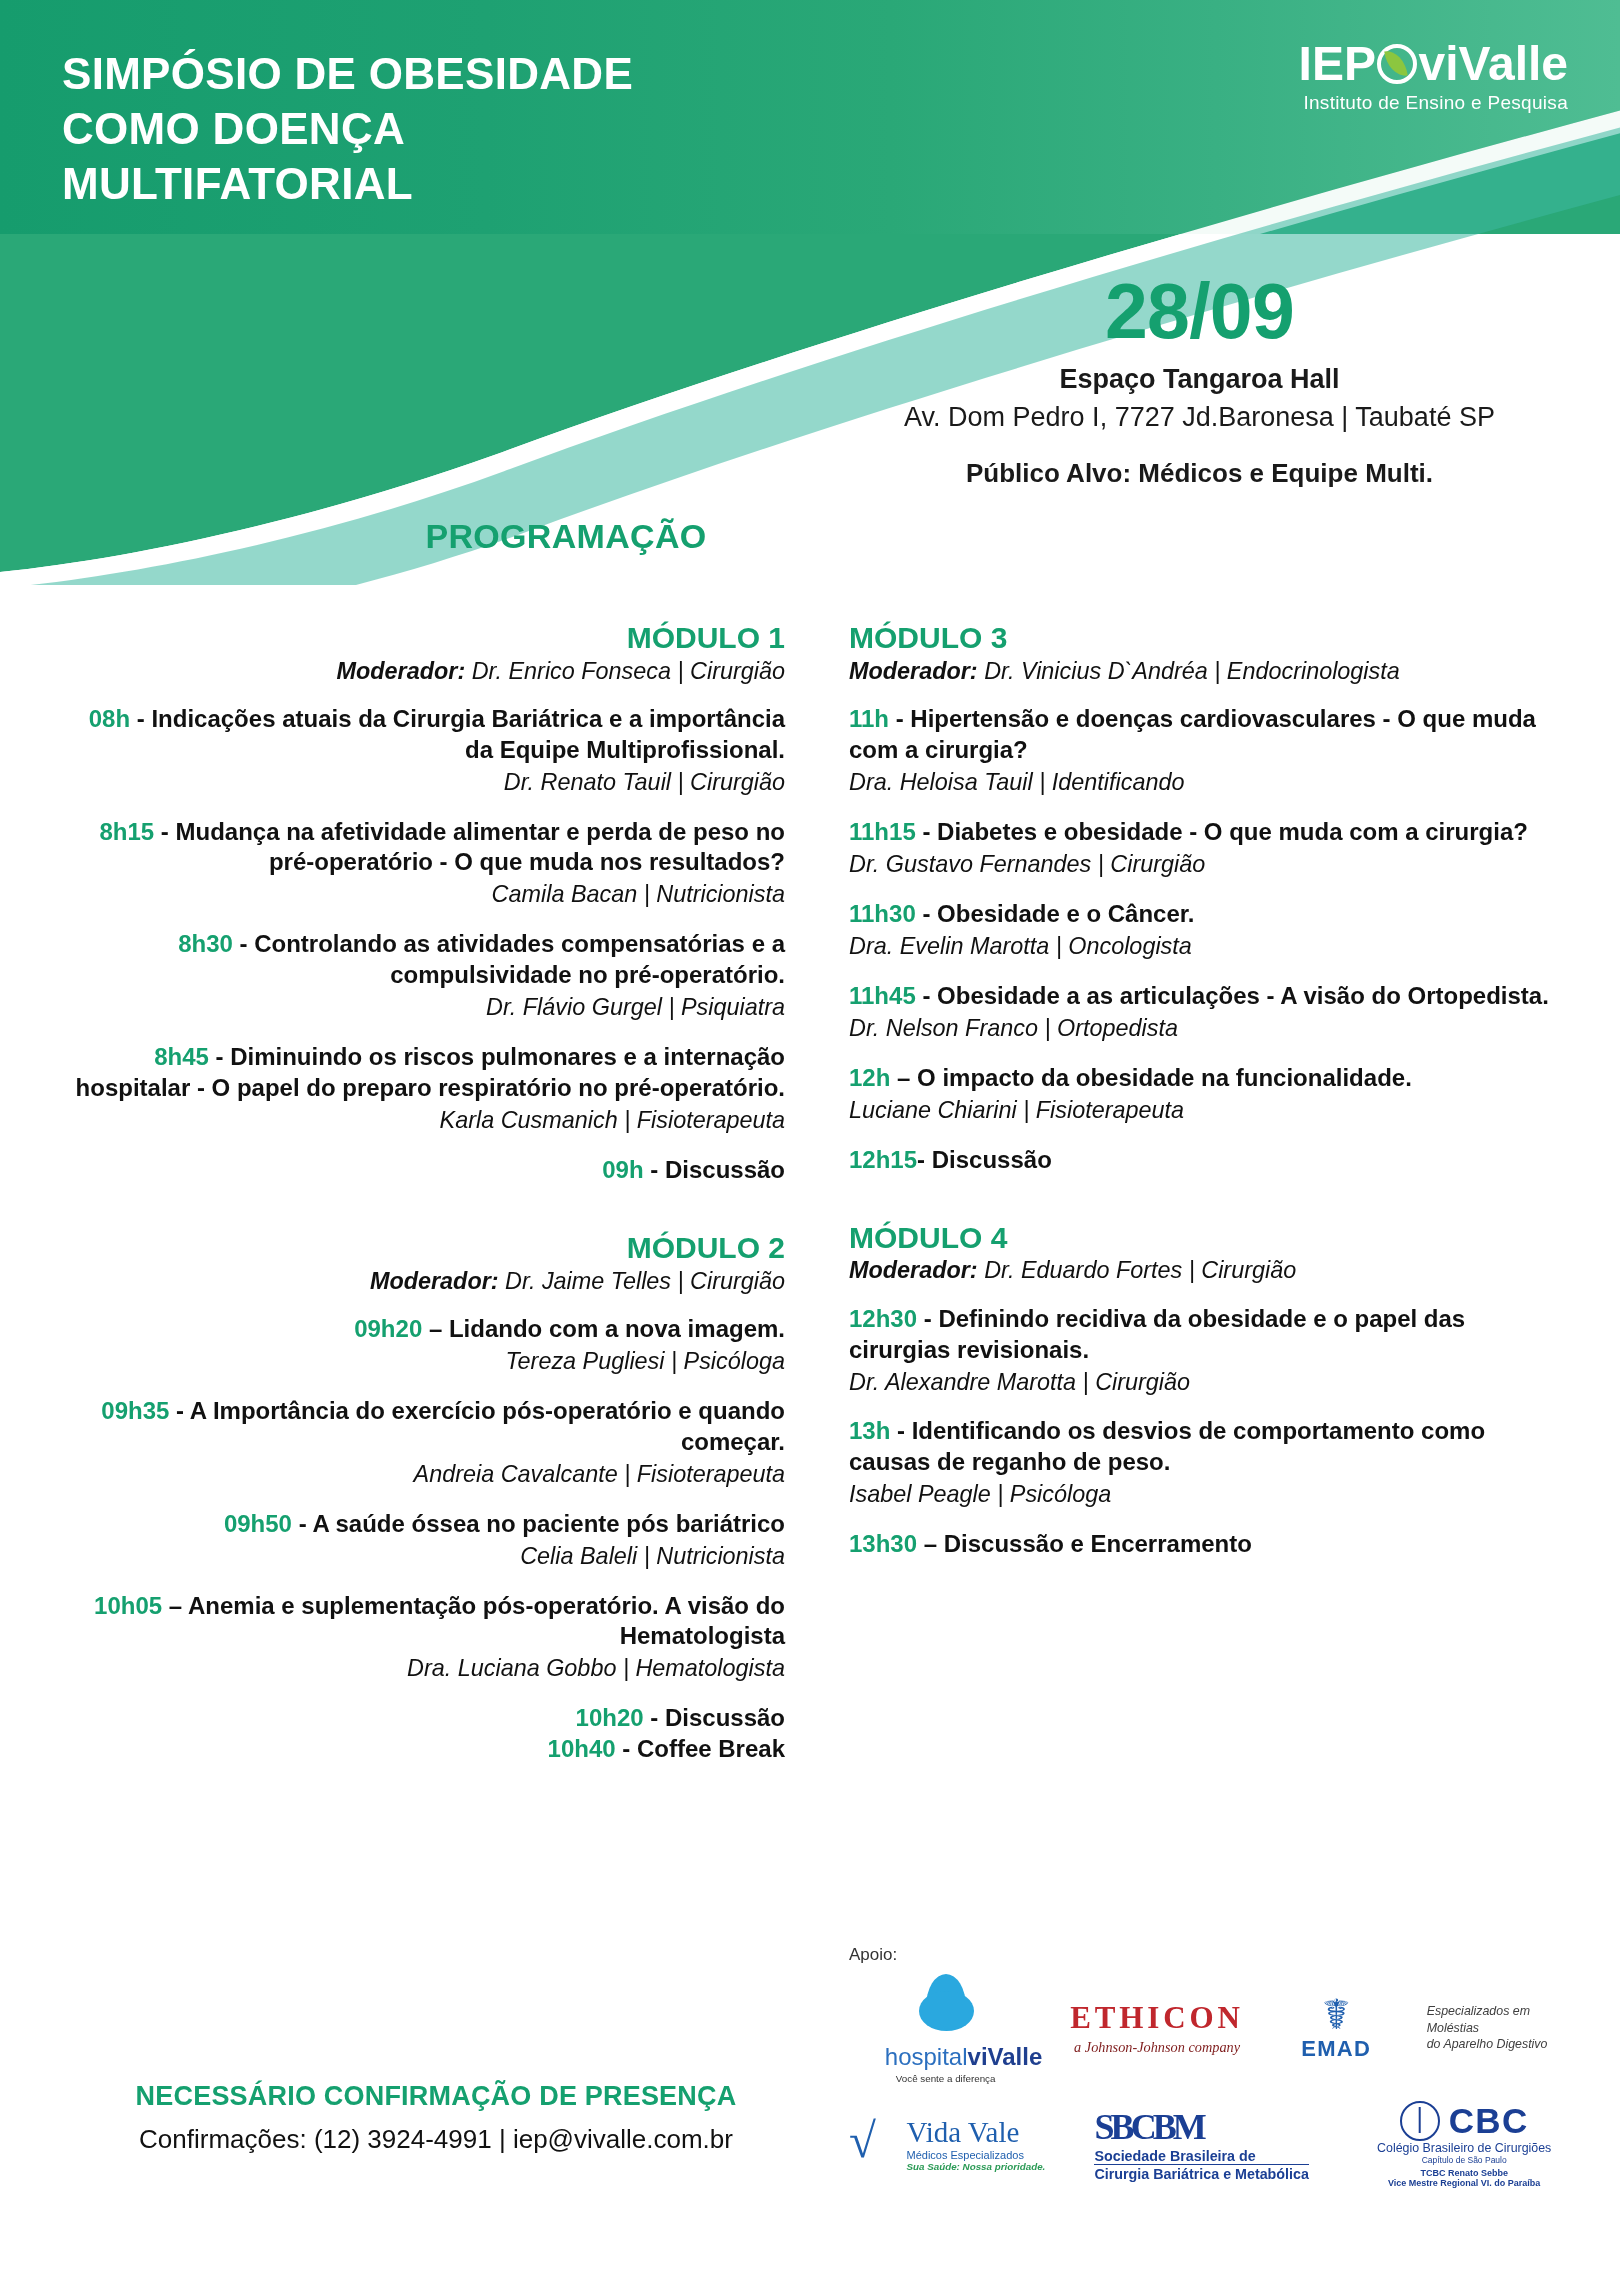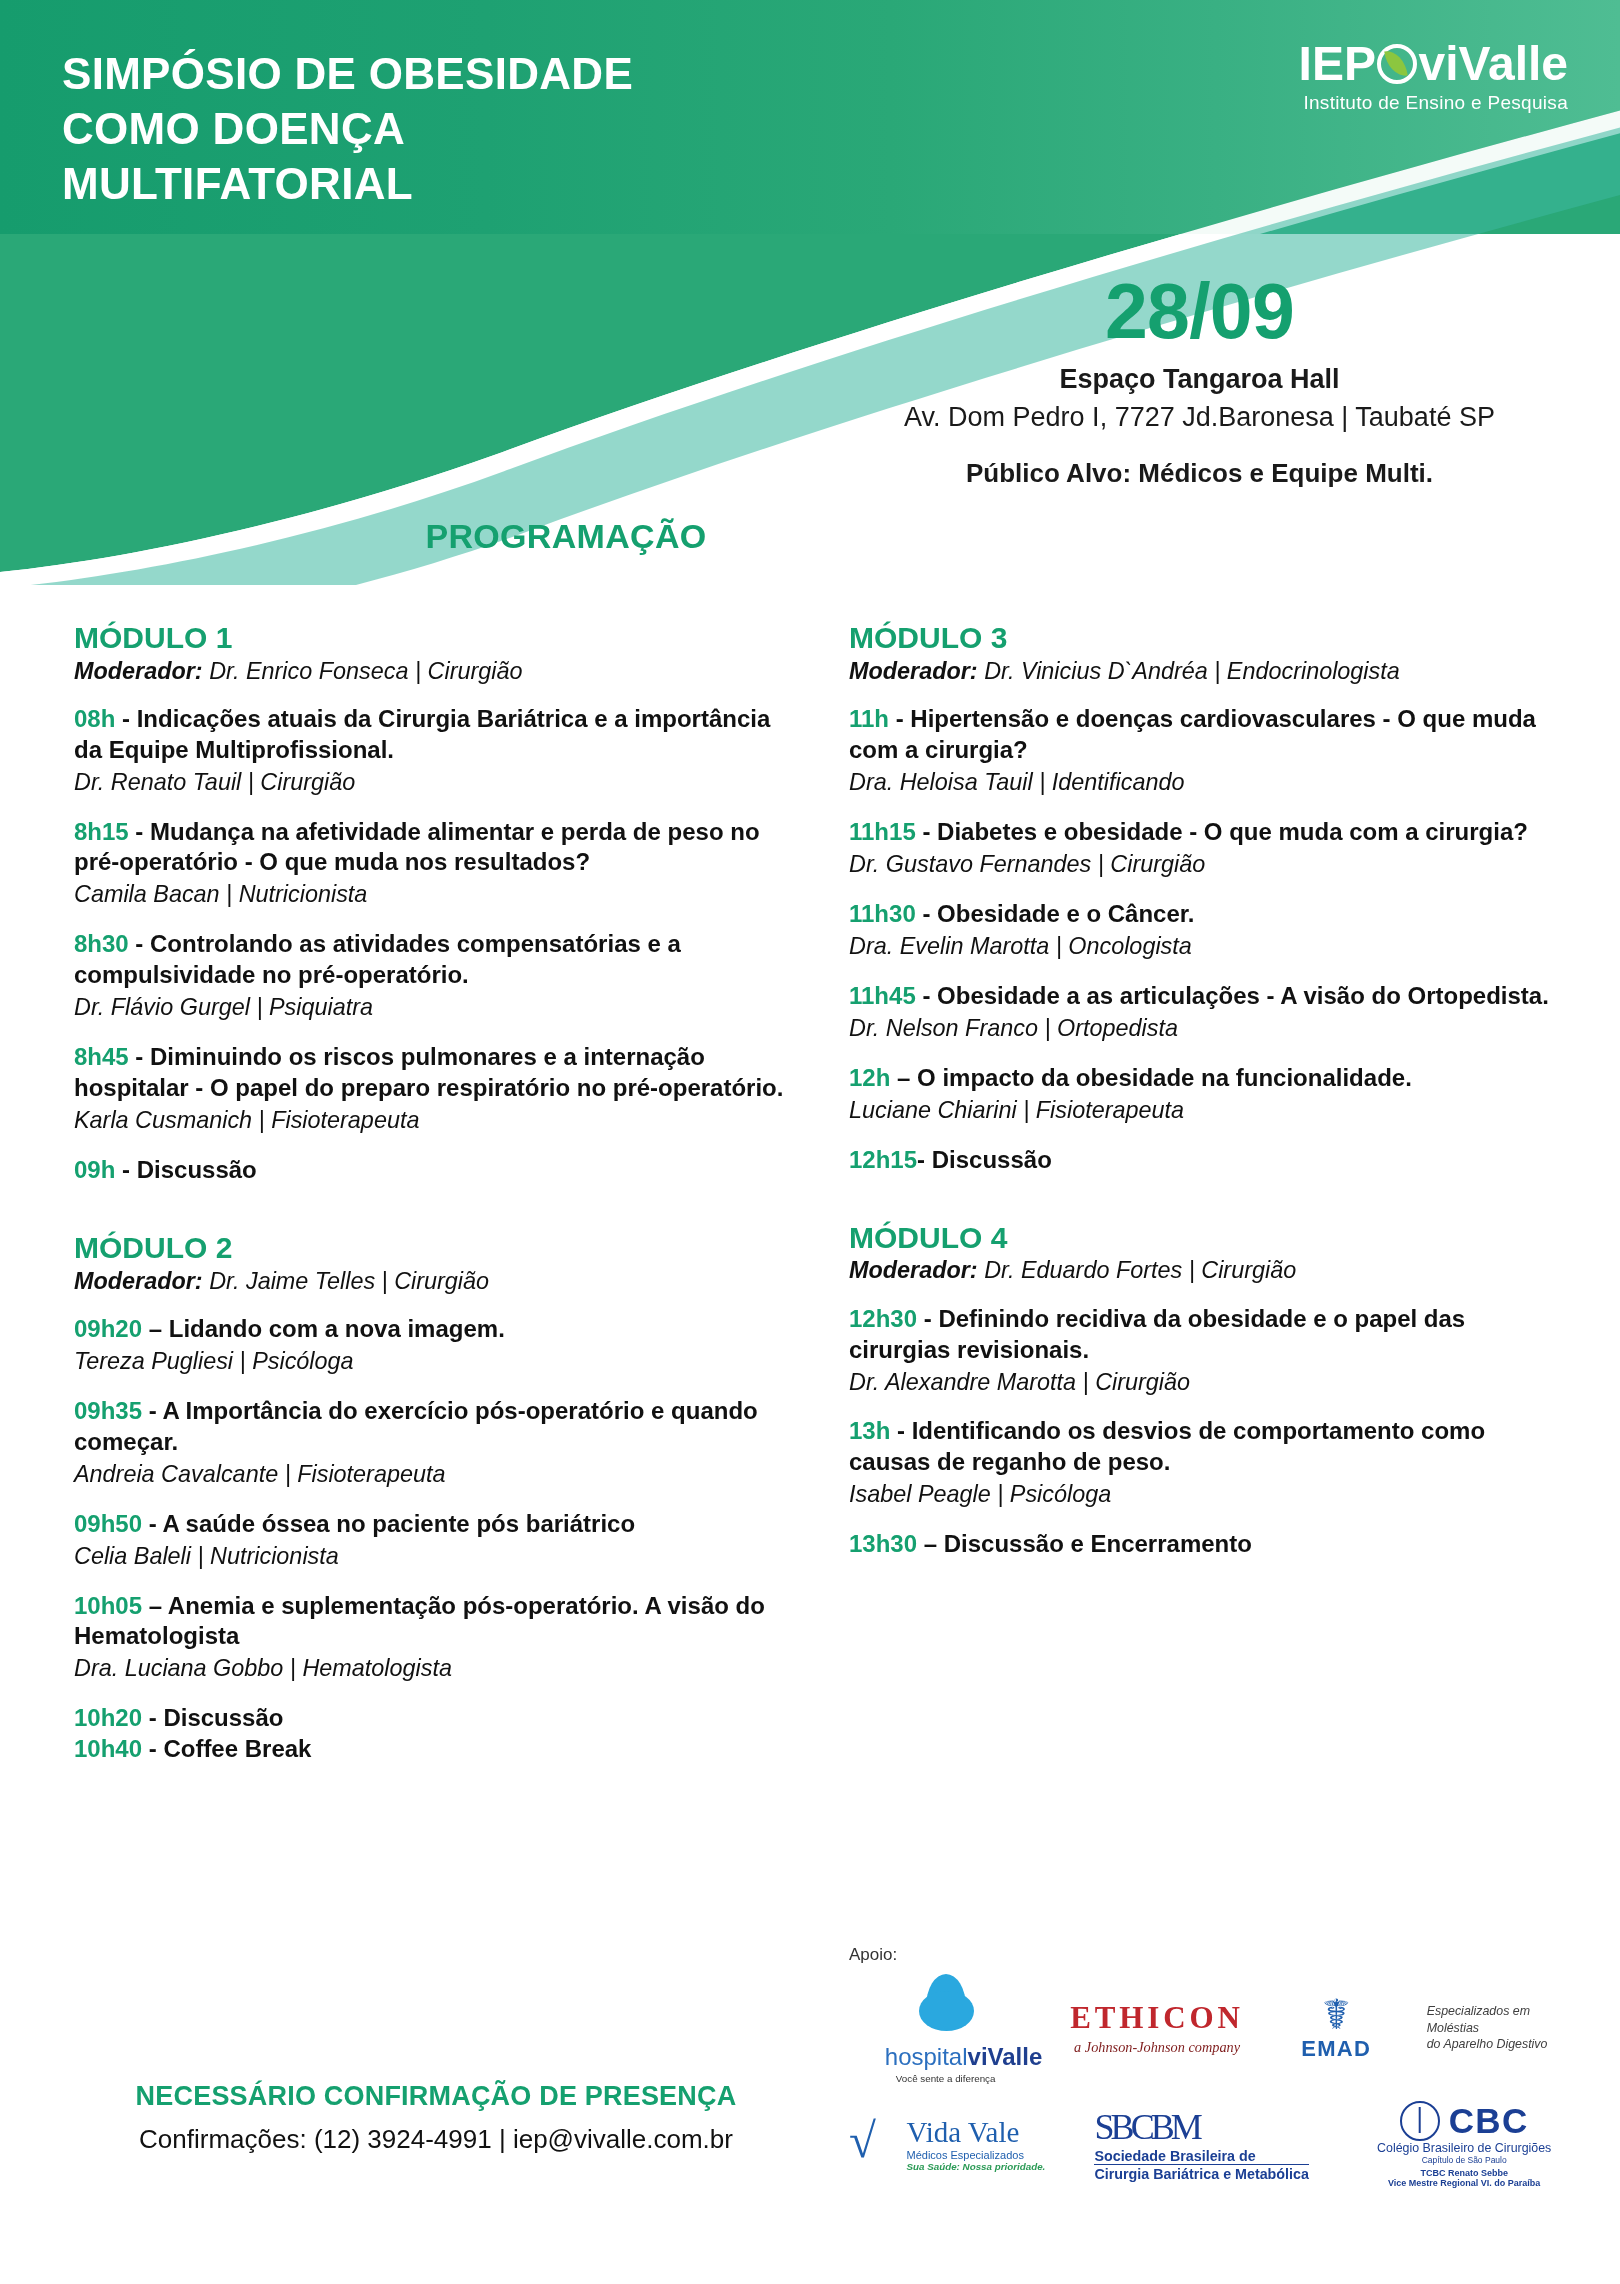--- a/index.html
+++ b/index.html
@@ -88,21 +88,21 @@
     text-align:center;
     font-size:34px; font-weight:bold; color:#15a06f;
     letter-spacing:0.3px;
     z-index:8;
   }
 
   
   .col {
     position:absolute; top:621px;
   }
-  .col-left  { left:74px;  width:719px; }
+  .col-left  { left:66px;  width:719px;text-align:right; }
   .col-right { left:849px; width:722px; }
 
   .module-title {
     font-size:30px; font-weight:bold; color:#15a06f;
     margin-bottom:2.6px;
   }
   .moderator {
     font-size:23.4px; color:#111111; margin-bottom:19.5px;
   }
   .moderator b { font-style:italic; font-weight:bold; }
@@ -168,21 +168,21 @@
   .sp-vidavale { width:247px; display:flex; align-items:center; gap:6.5px;}
   .sp-vidavale .v {
     width:51px; height:51px; color:#1f5fae; font-size:49px; line-height:0.9;
     font-family:"Liberation Serif", serif;
   }
   .sp-vidavale .t1 { font-size:29px; color:#1f5fae; font-family:"Liberation Serif", serif; }
   .sp-vidavale .t2 { font-size:11px; color:#1f5fae; }
   .sp-vidavale .t3 { font-size:9.8px; color:#2a9a55; font-style:italic;font-weight:bold; }
 
   .sp-sbcbm { width:260px; }
-  .sp-sbcbm .mark { font-size:36px; color:#1b3f94; font-weight:normal; letter-spacing:-3.9px; font-family:"Liberation Serif", serif; }
+  .sp-sbcbm .mark { font-size:36px; color:#1b3f94; font-weight:bold; letter-spacing:-3.9px; font-family:"Liberation Serif", serif; }
   .sp-sbcbm .l1 { font-size:14.3px; color:#1b3f94; font-weight:bold; }
   .sp-sbcbm .l2 { font-size:14.3px; color:#1b3f94; font-weight:bold; border-top:1.3px solid #1b3f94; display:inline-block; padding-top:1.3px;}
 
   .sp-cbc { width:254px; text-align:center; }
   .sp-cbc .row { display:flex; align-items:center; justify-content:center; gap:9px; }
   .sp-cbc .sym { width:36px; height:36px; border-radius:50%; border:2.6px solid #1b3f94; position:relative; }
   .sp-cbc .sym:after { content:""; position:absolute; left:50%; top:3.9px; width:2.6px; height:26px; background:#1b3f94; transform:translateX(-50%);}
   .sp-cbc .nm { font-size:35px; color:#1b3f94; font-weight:bold; letter-spacing:1.3px; }
   .sp-cbc .l1 { font-size:12.4px; color:#1b3f94; }
   .sp-cbc .l2 { font-size:8.5px; color:#1b3f94; }

